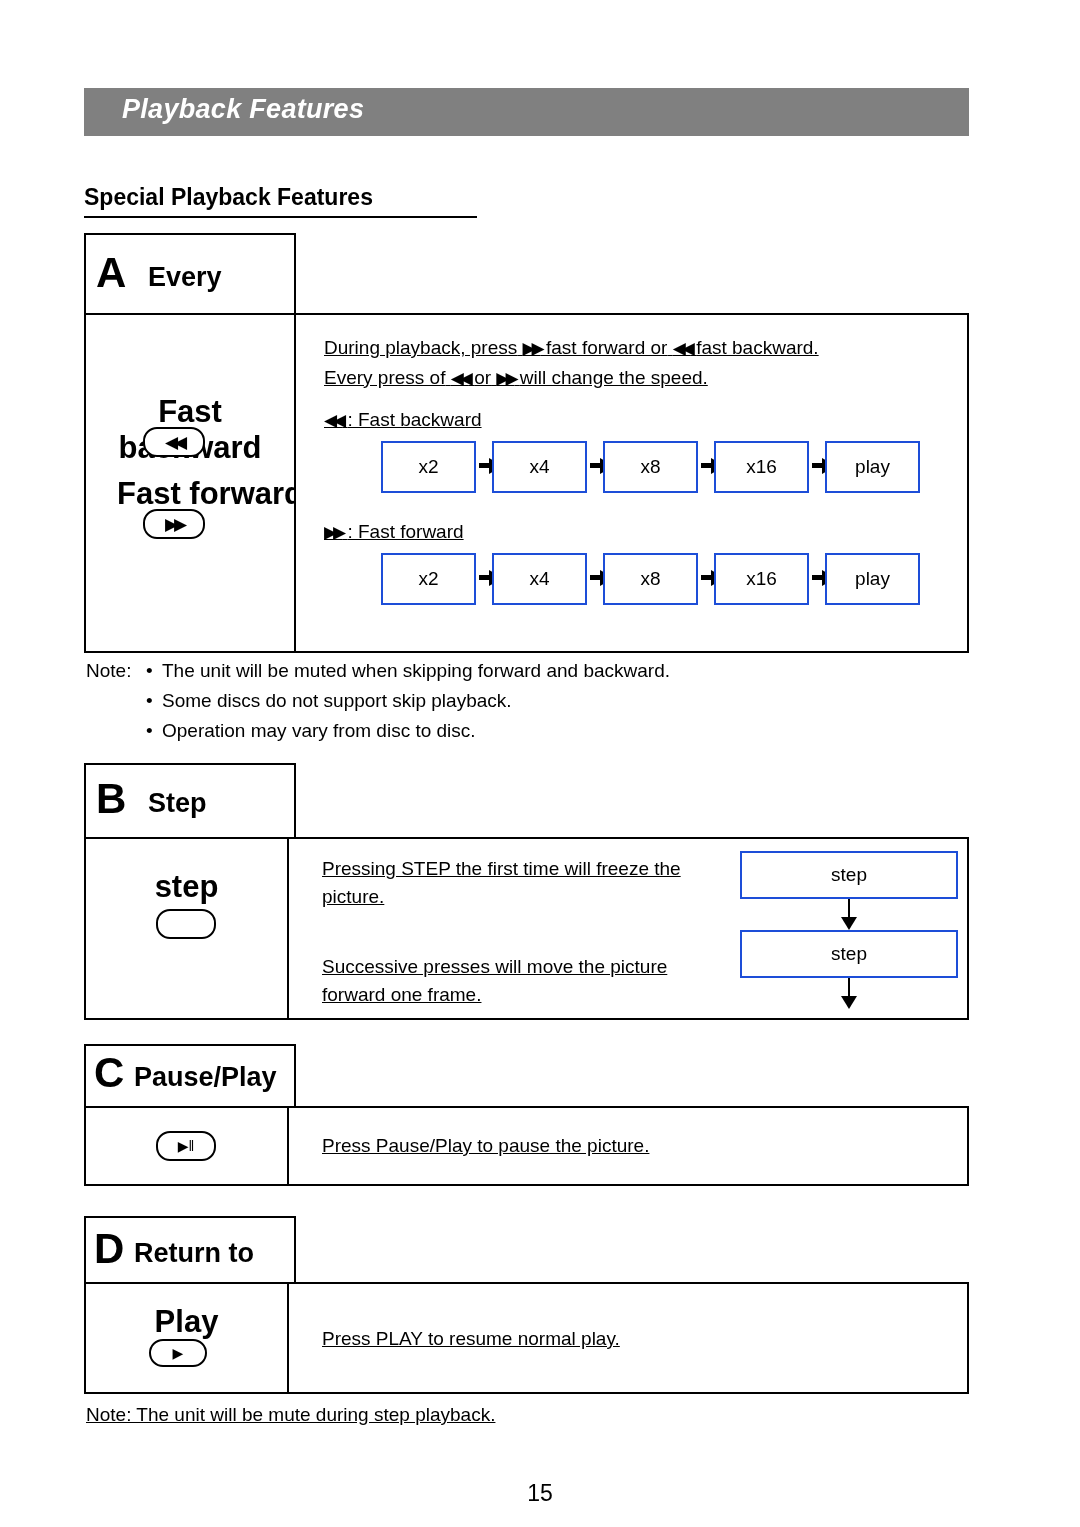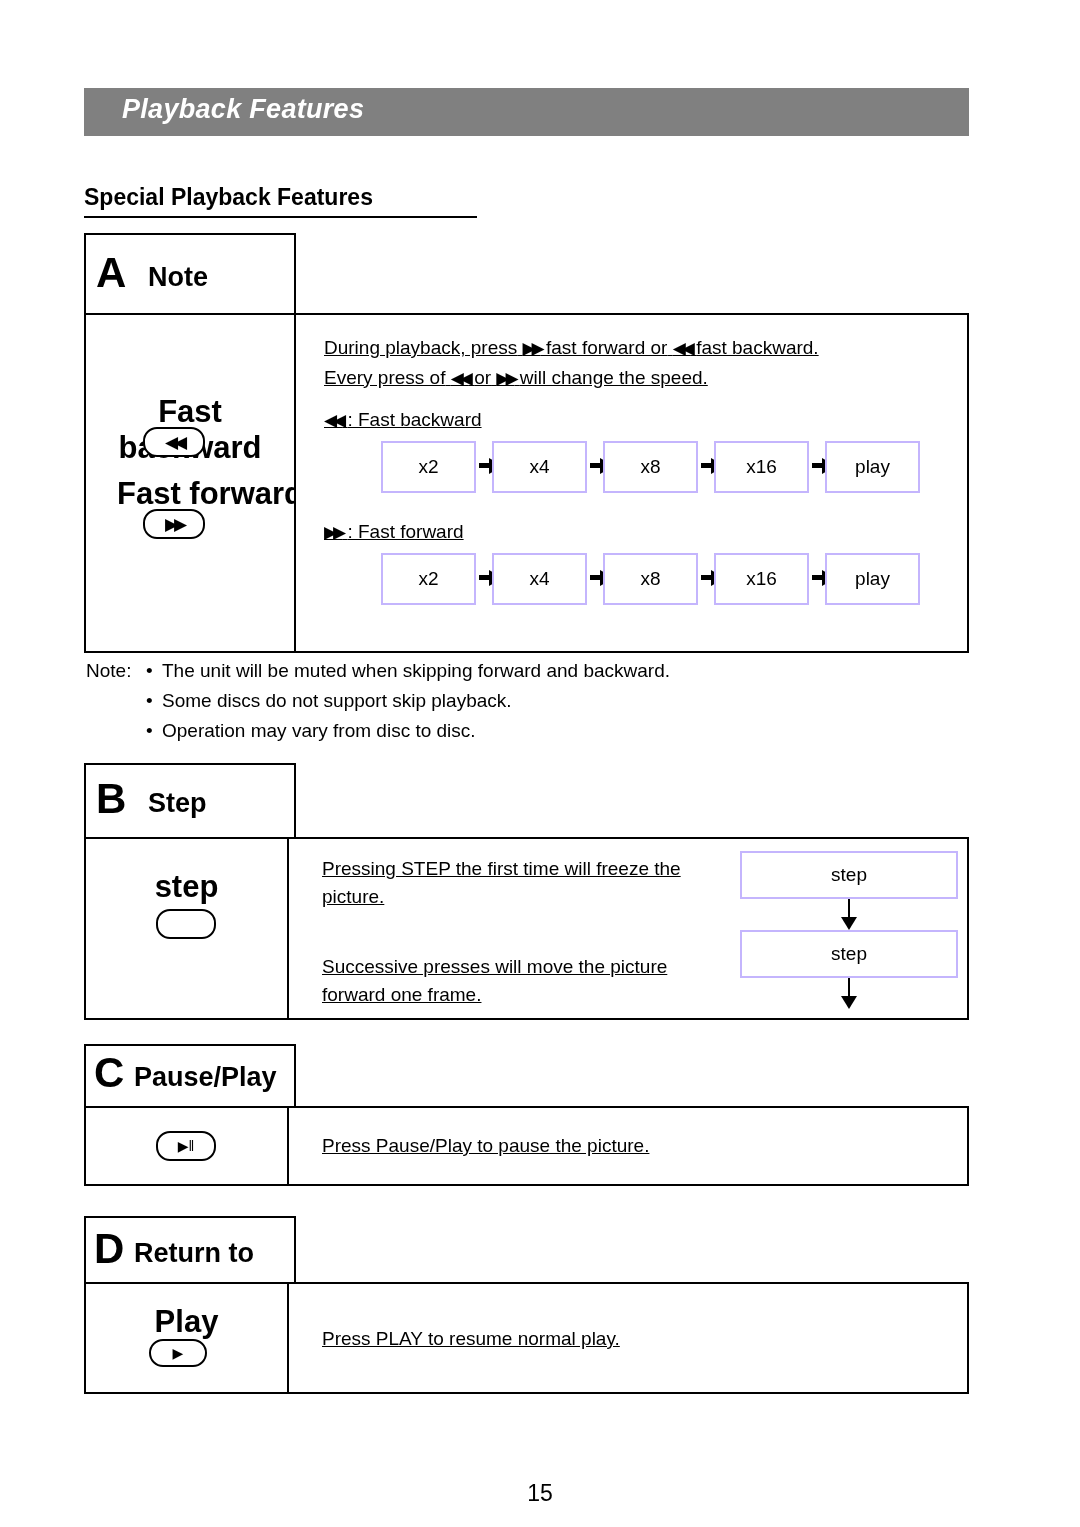--- a/index.html
+++ b/index.html
@@ -106,21 +106,21 @@
 
   .body-text {
     font-size: 19px;
     line-height: 30px;
     text-decoration: underline;
   }
 
   .speed-box {
     position: absolute;
     box-sizing: border-box;
-    border: 2px solid #c4b5fd;
+    border: 2px solid #1d4ed8;
     background: #fff;
     width: 95px;
     height: 52px;
     display: flex;
     align-items: center;
     justify-content: center;
     font-size: 19px;
   }
   .arrow-right {
     position: absolute;
@@ -190,21 +190,21 @@
 <div class="page">
 
   <div class="header-banner"></div>
   <div class="header-title">Playback Features</div>
 
   <div class="section-title">Special Playback Features</div>
   <div class="section-rule"></div>
 
   <div class="bx" id="a-tab"></div>
   <div class="letter" id="a-letter">A</div>
-  <div class="tab-title" id="a-title">Note</div>
+  <div class="tab-title" id="a-title">Every</div>
 
   <div class="bx" id="a-left">
     <div class="lbl-bold" style="position:absolute; left:0; top:79px; width:100%;">Fast backward</div>
     <div class="pill" style="position:absolute; left:57px; top:112px; width:62px; height:30px;">
       <span class="fb-glyph">◀◀</span>
     </div>
 
     <div class="lbl-bold" style="position:absolute; left:0; top:161px; width:100%;padding-left:20px;">Fast forward</div>
     <div class="pill" style="position:absolute; left:57px; top:194px; width:62px; height:30px;">
       <span class="ff-glyph">▶▶</span>
@@ -322,16 +322,17 @@
   <div class="bx" id="d-left">
     <div class="lbl-bold" style="position:absolute; left:0; top:20px; width:100%;">Play</div>
     <div class="pill" style="position:absolute; left:63px; top:55px; width:58px; height:28px;">
       <span style="font-size:14px;">▶</span>
     </div>
   </div>
   <div class="bx" id="d-right">
     <div class="body-text" style="position:absolute; left:33px; top:40px; white-space:nowrap;">Press PLAY to resume normal play.</div>
   </div>
 
+  <div class="body-text" style="position:absolute; left:86px; top:1400px; white-space:nowrap;">Note: The unit will be mute during step playback.</div>
 
   <div class="page-num">15</div>
 
 </div>
 
 </body></html>

